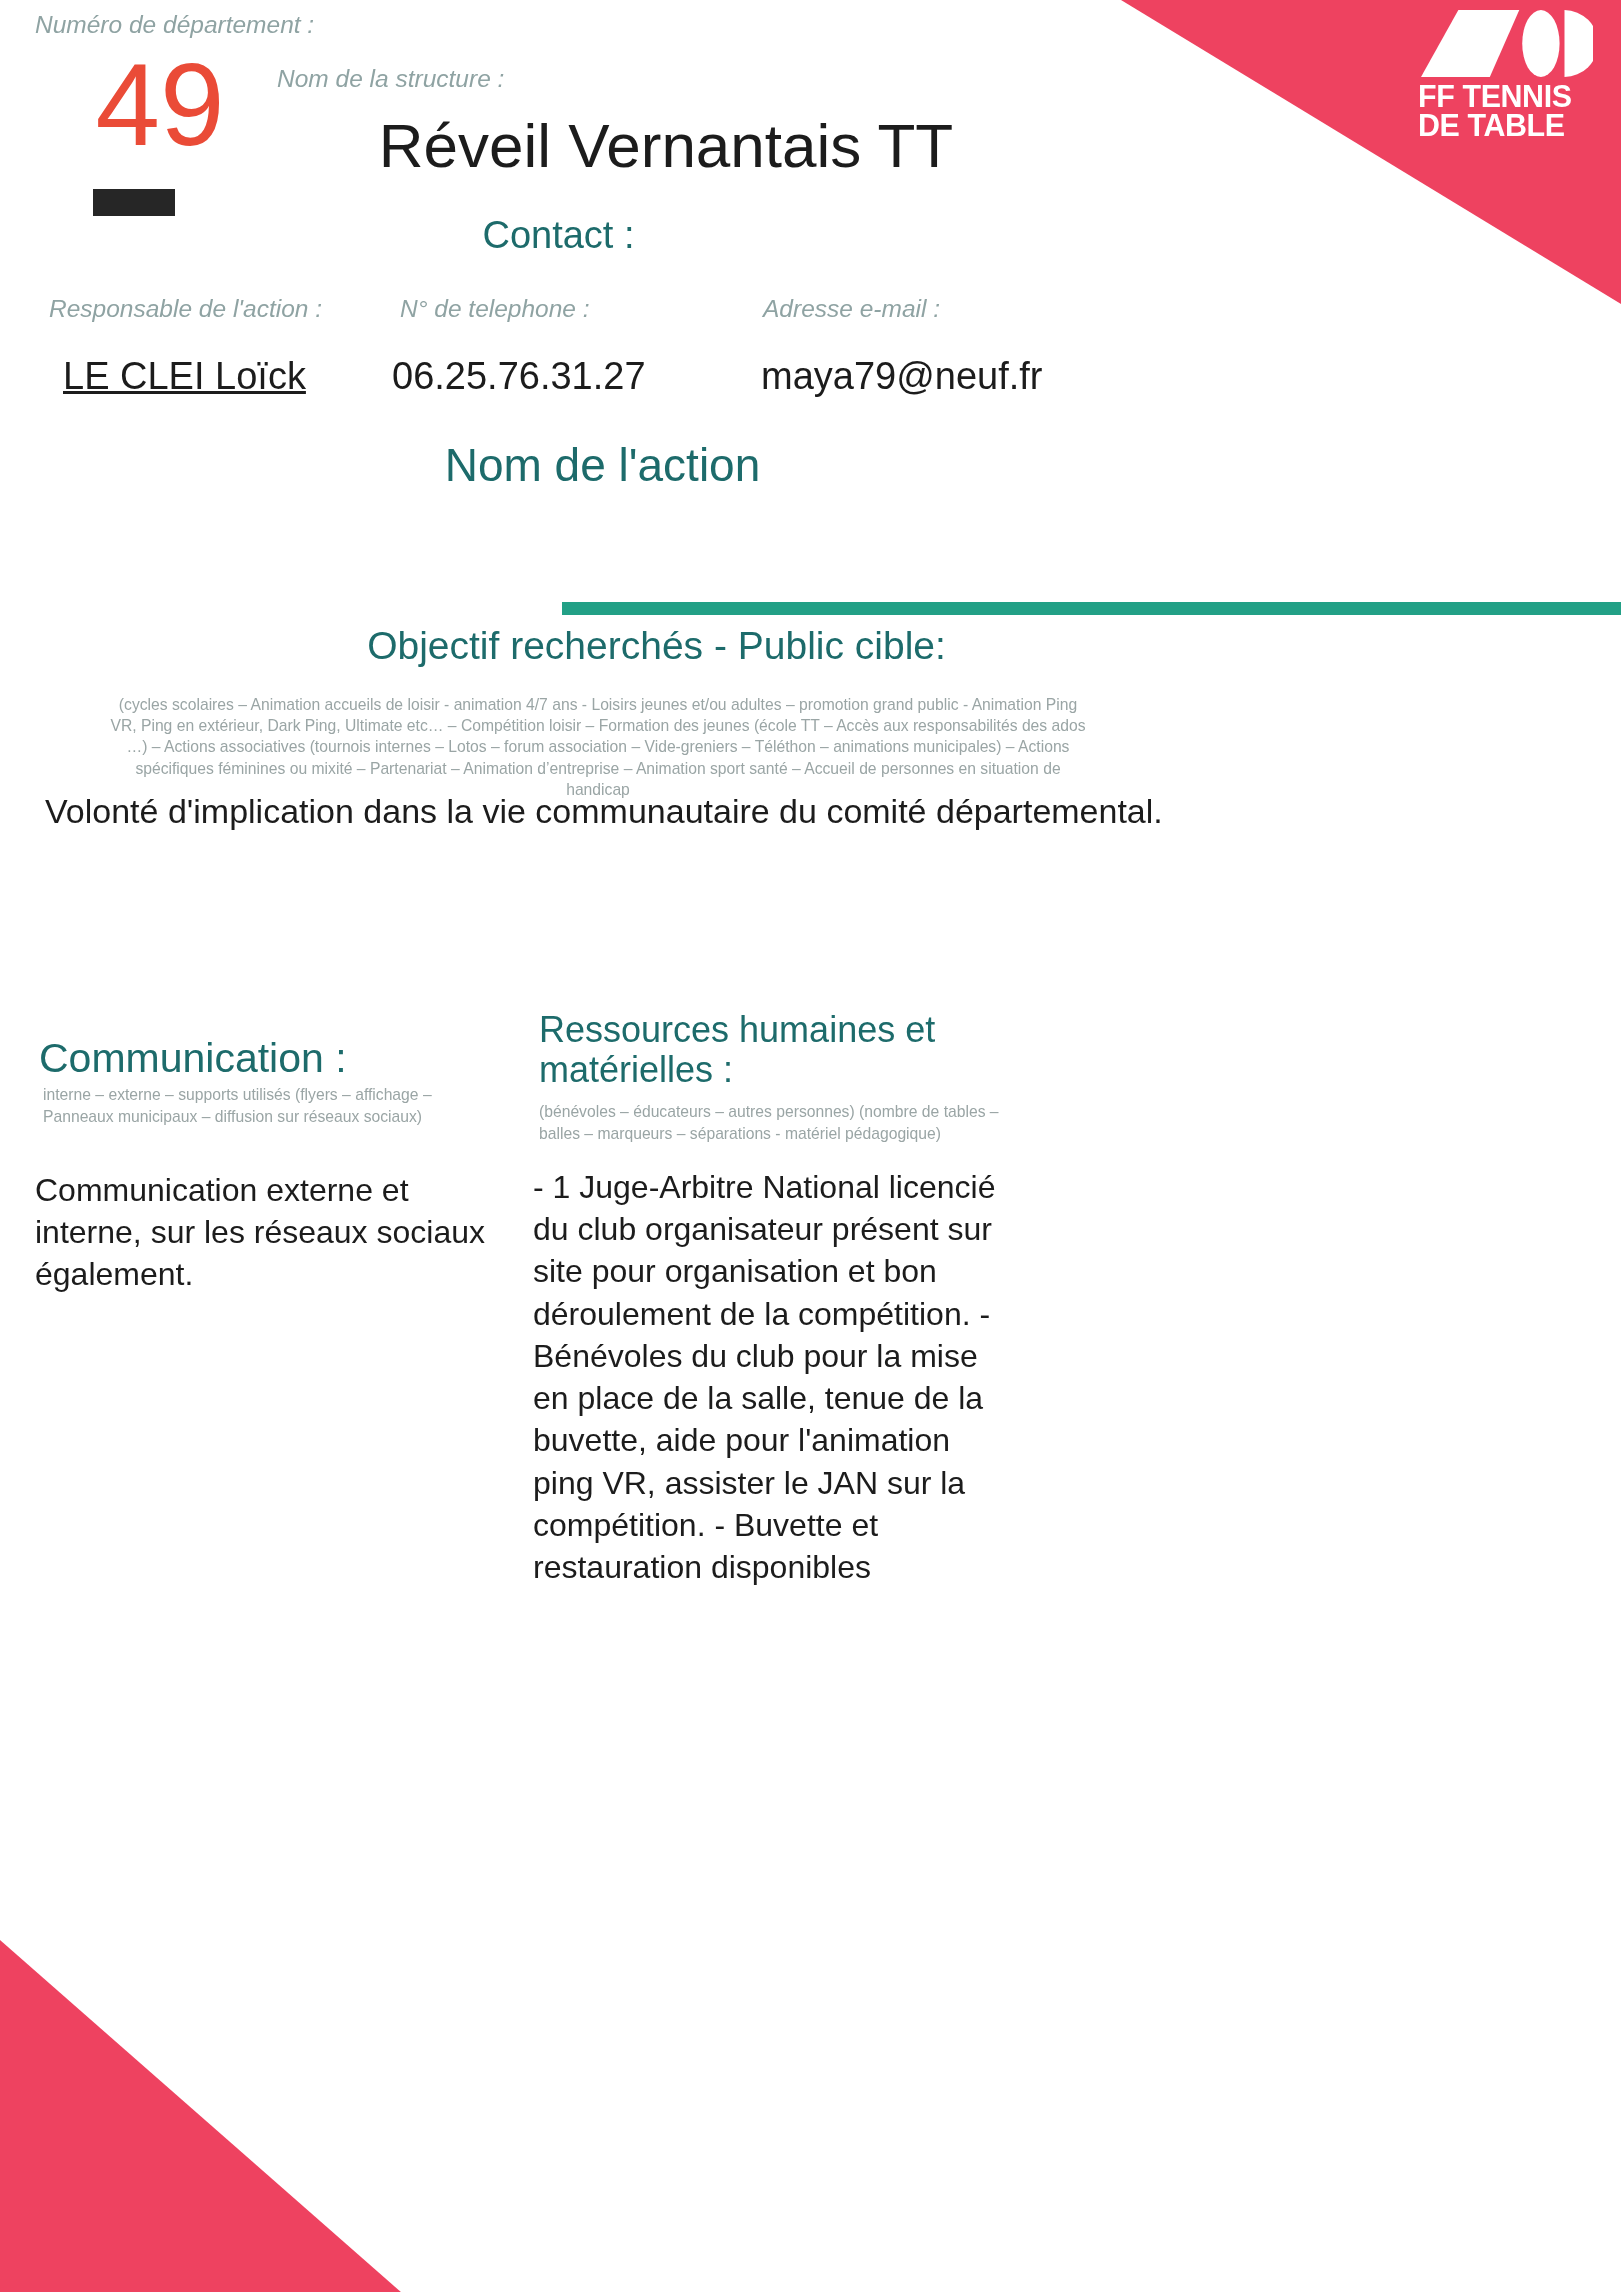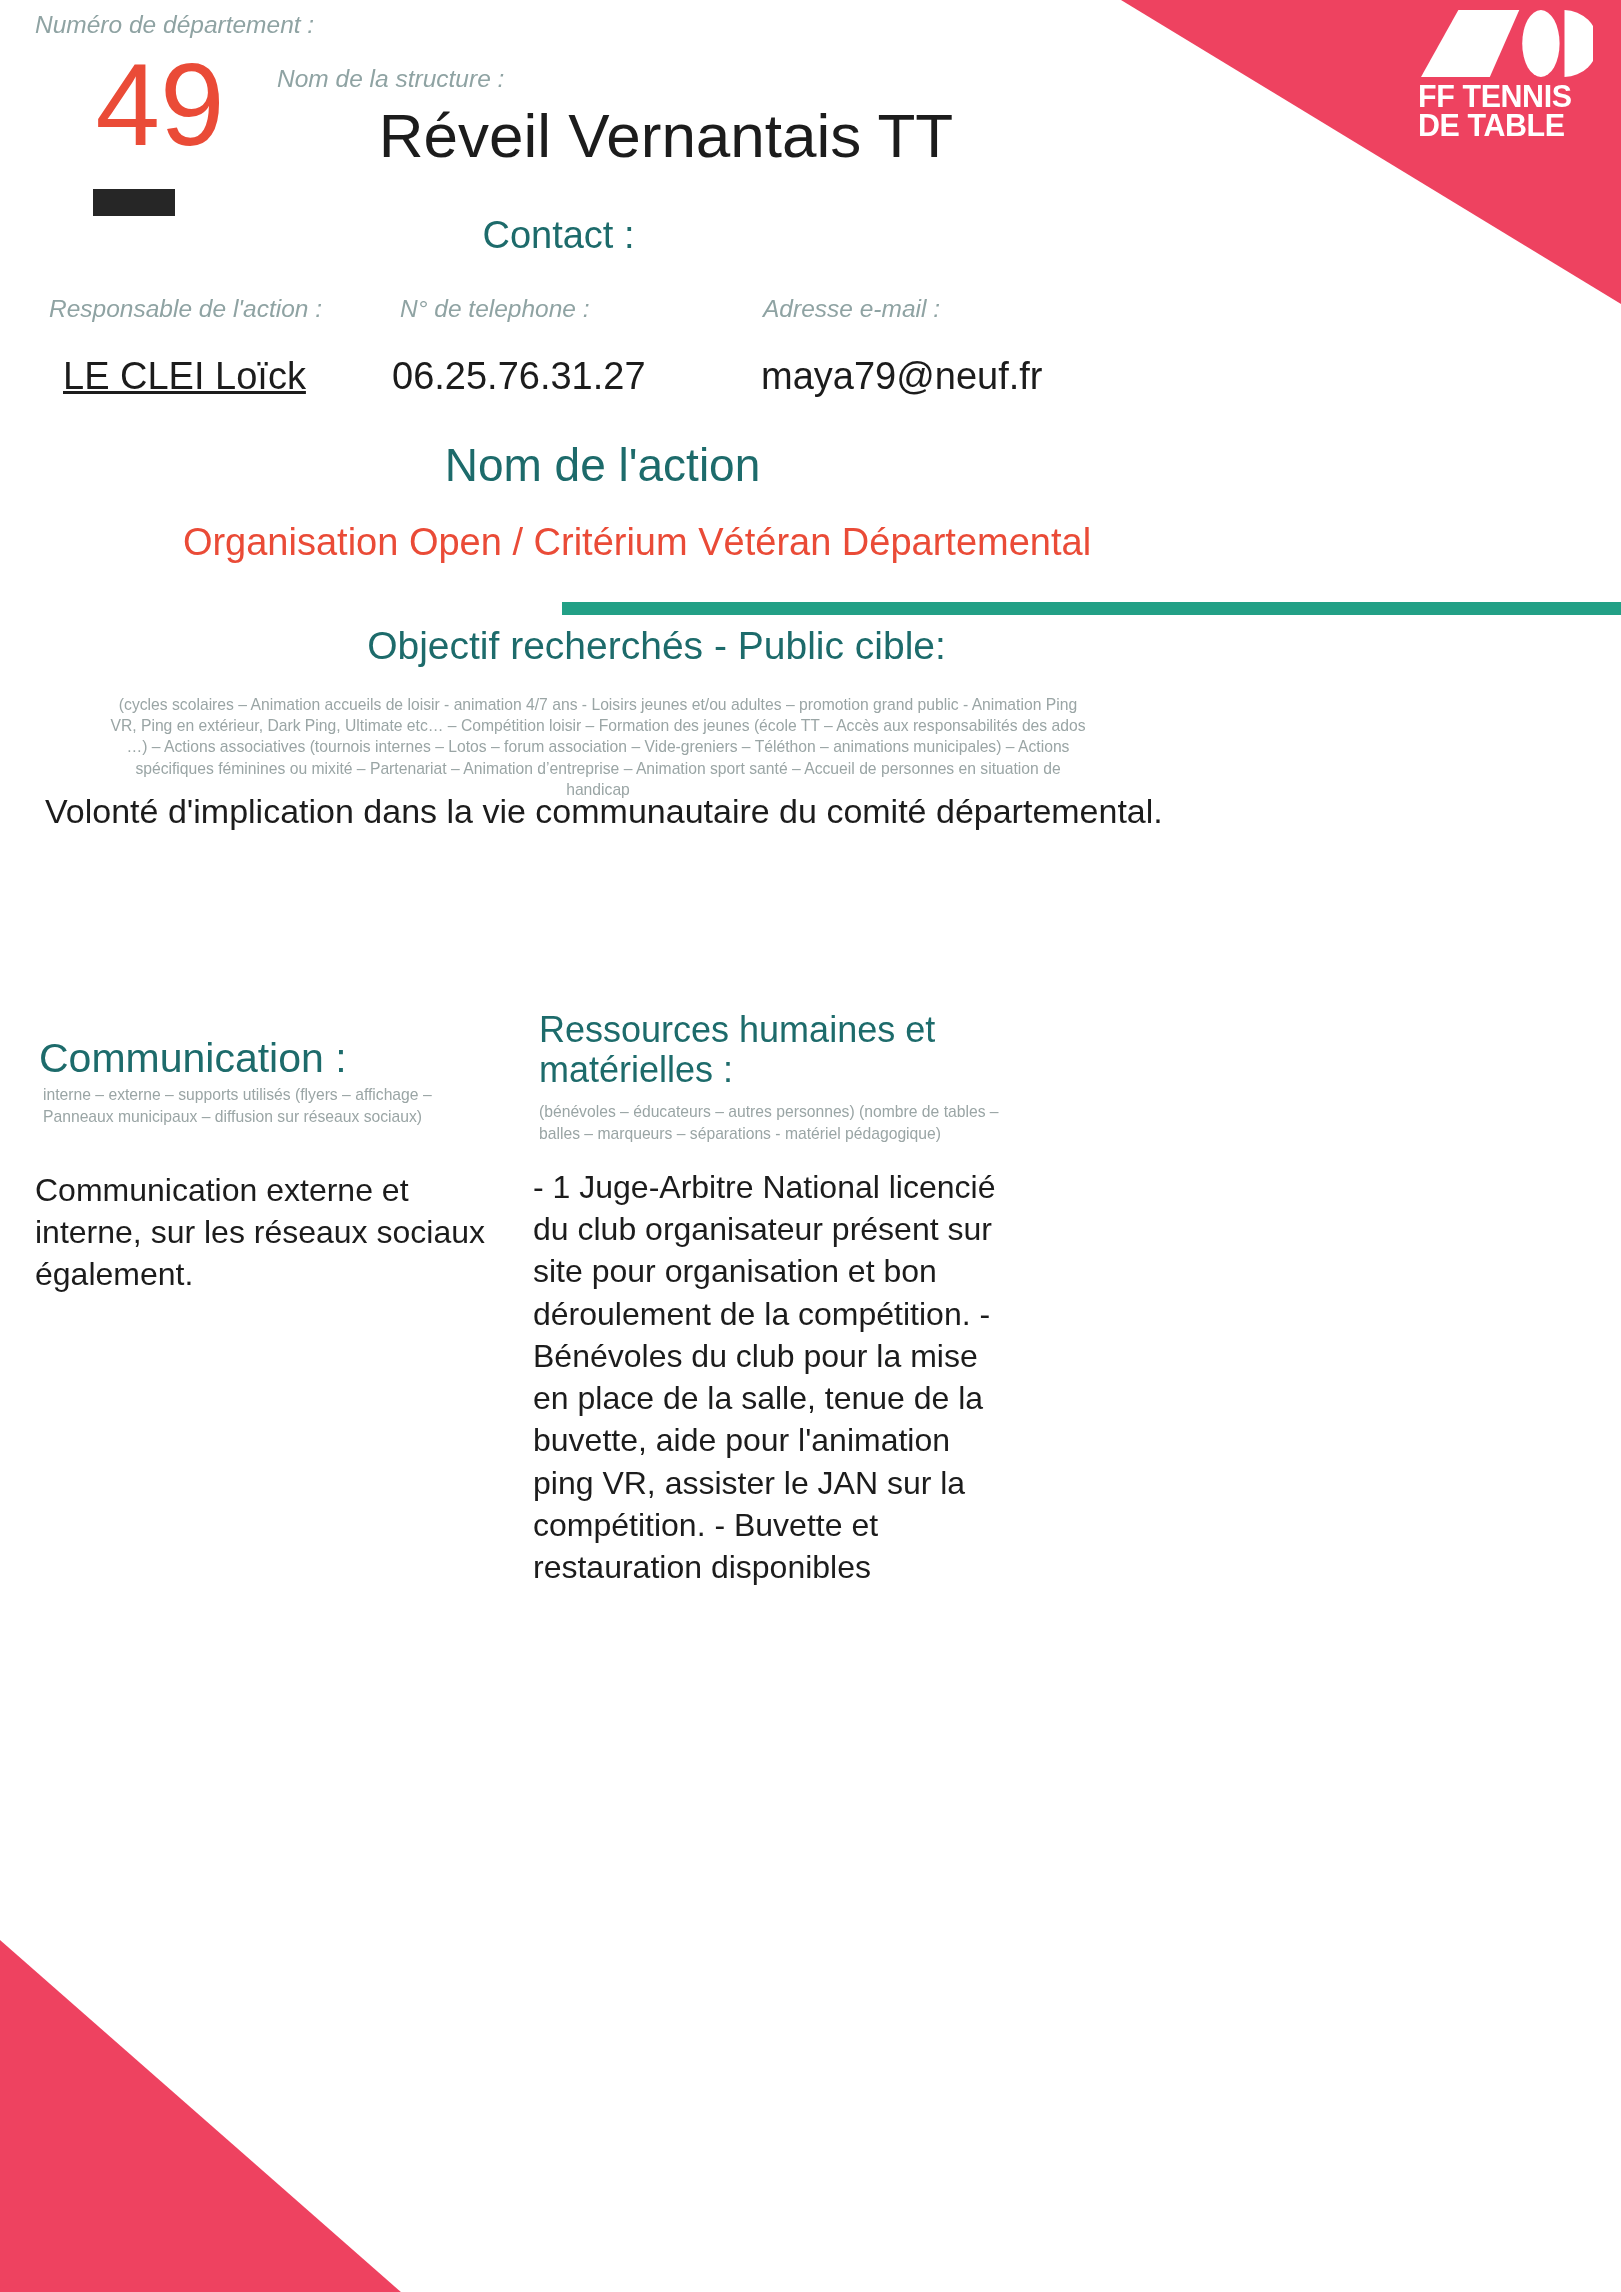--- a/index.html
+++ b/index.html
@@ -107,21 +107,21 @@
     left: 93px;
     top: 189px;
     width: 82px;
     height: 27.4px;
     background: #262626;
   }
   #struct-label { left: 277px; top: 65px; }
   #struct-name {
     position: absolute;
     left: 176px;
-    top: 100px;
+    top: 110px;
     width: 980px;
     text-align: center;
     font-size: 62px;
     color: #1c1c1c;
     font-family: "Liberation Sans", sans-serif;
     white-space: nowrap;
   }
 
   
   #contact-title {
@@ -280,21 +280,20 @@
 
   <div class="label-italic" id="resp-label">Responsable de l'action :</div>
   <div class="label-italic" id="phone-label">N° de telephone :</div>
   <div class="label-italic" id="email-label">Adresse e-mail :</div>
 
   <div class="value-plain" id="resp-value">LE CLEI Loïck</div>
   <div class="value-plain" id="phone-value">06.25.76.31.27</div>
   <div class="value-plain" id="email-value">maya79@neuf.fr</div>
 
   <div class="teal-head" id="action-title">Nom de l'action</div>
-  <div id="action-value">Organisation Open / Critérium Vétéran Départemental</div>
 
   <div id="divider"></div>
 
   <div class="teal-head" id="obj-title">Objectif recherchés - Public cible:</div>
   <div id="obj-hint">(cycles scolaires – Animation accueils de loisir - animation 4/7 ans - Loisirs jeunes et/ou adultes – promotion grand public - Animation  Ping VR,  Ping en extérieur, Dark Ping, Ultimate etc… – Compétition loisir – Formation des jeunes (école TT – Accès aux responsabilités des ados …) – Actions associatives (tournois internes – Lotos – forum association – Vide-greniers – Téléthon – animations municipales) – Actions spécifiques féminines ou mixité – Partenariat – Animation d’entreprise – Animation sport santé – Accueil de personnes en situation de handicap</div>
   <div id="obj-body">Volonté d'implication dans la vie communautaire du comité départemental.</div>
 
   <div class="teal-head" id="comm-title">Communication :</div>
   <div id="comm-body">Communication externe et interne, sur les réseaux sociaux également.</div>
   <div id="comm-hint">interne – externe – supports utilisés (flyers – affichage – Panneaux municipaux – diffusion sur réseaux sociaux)</div>

